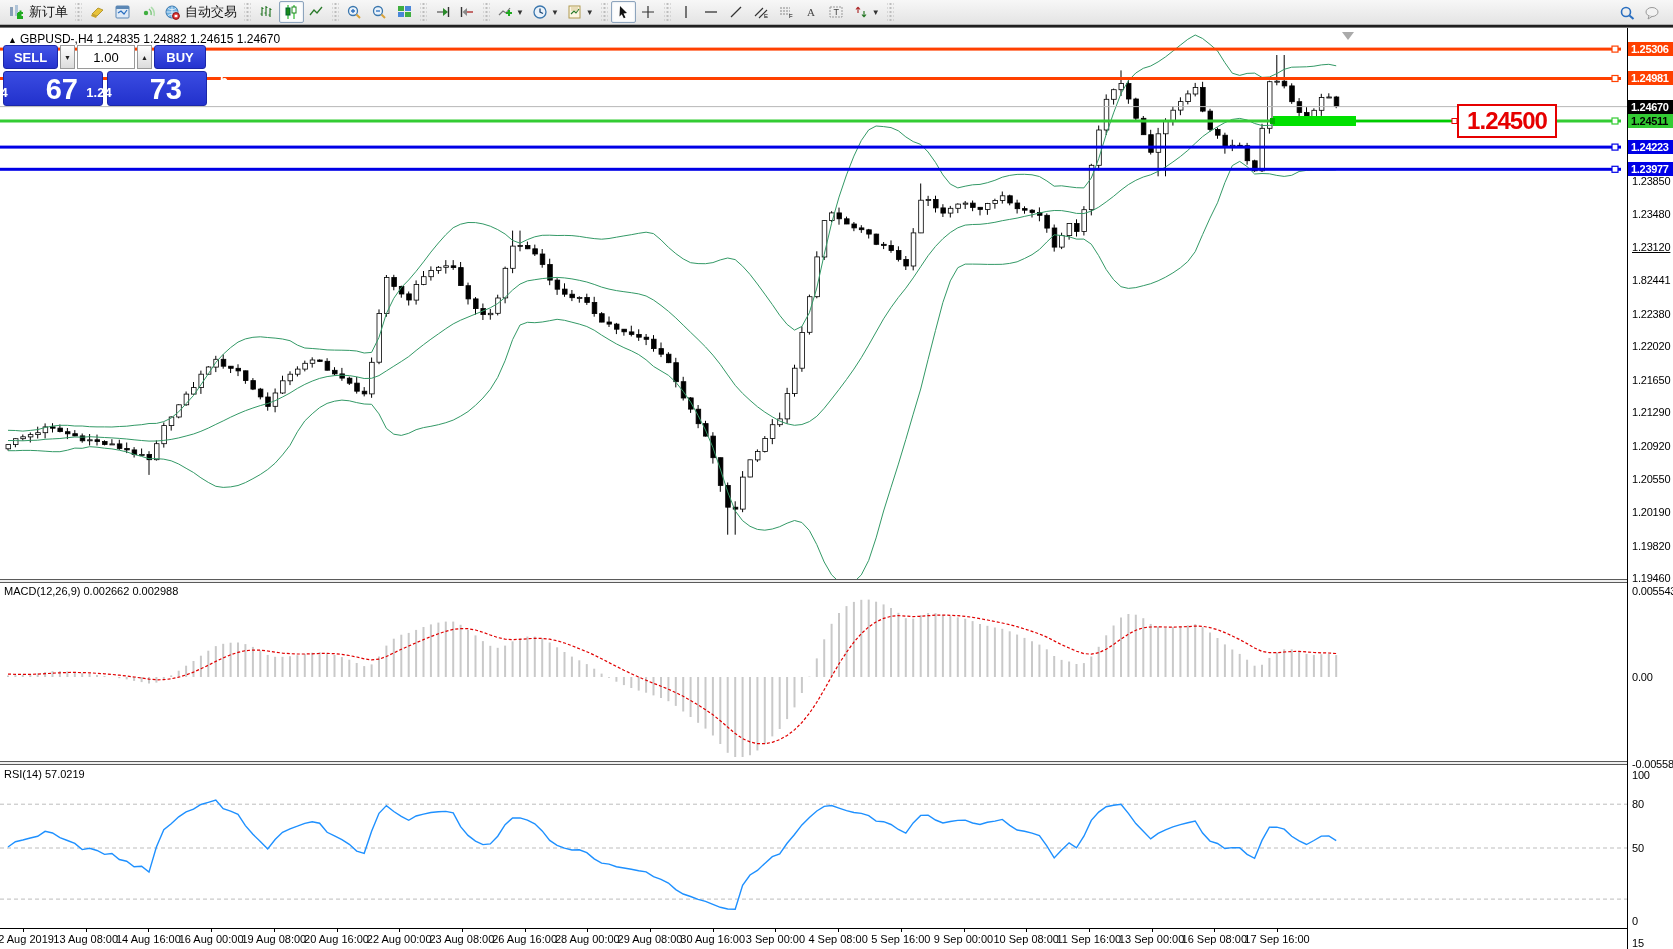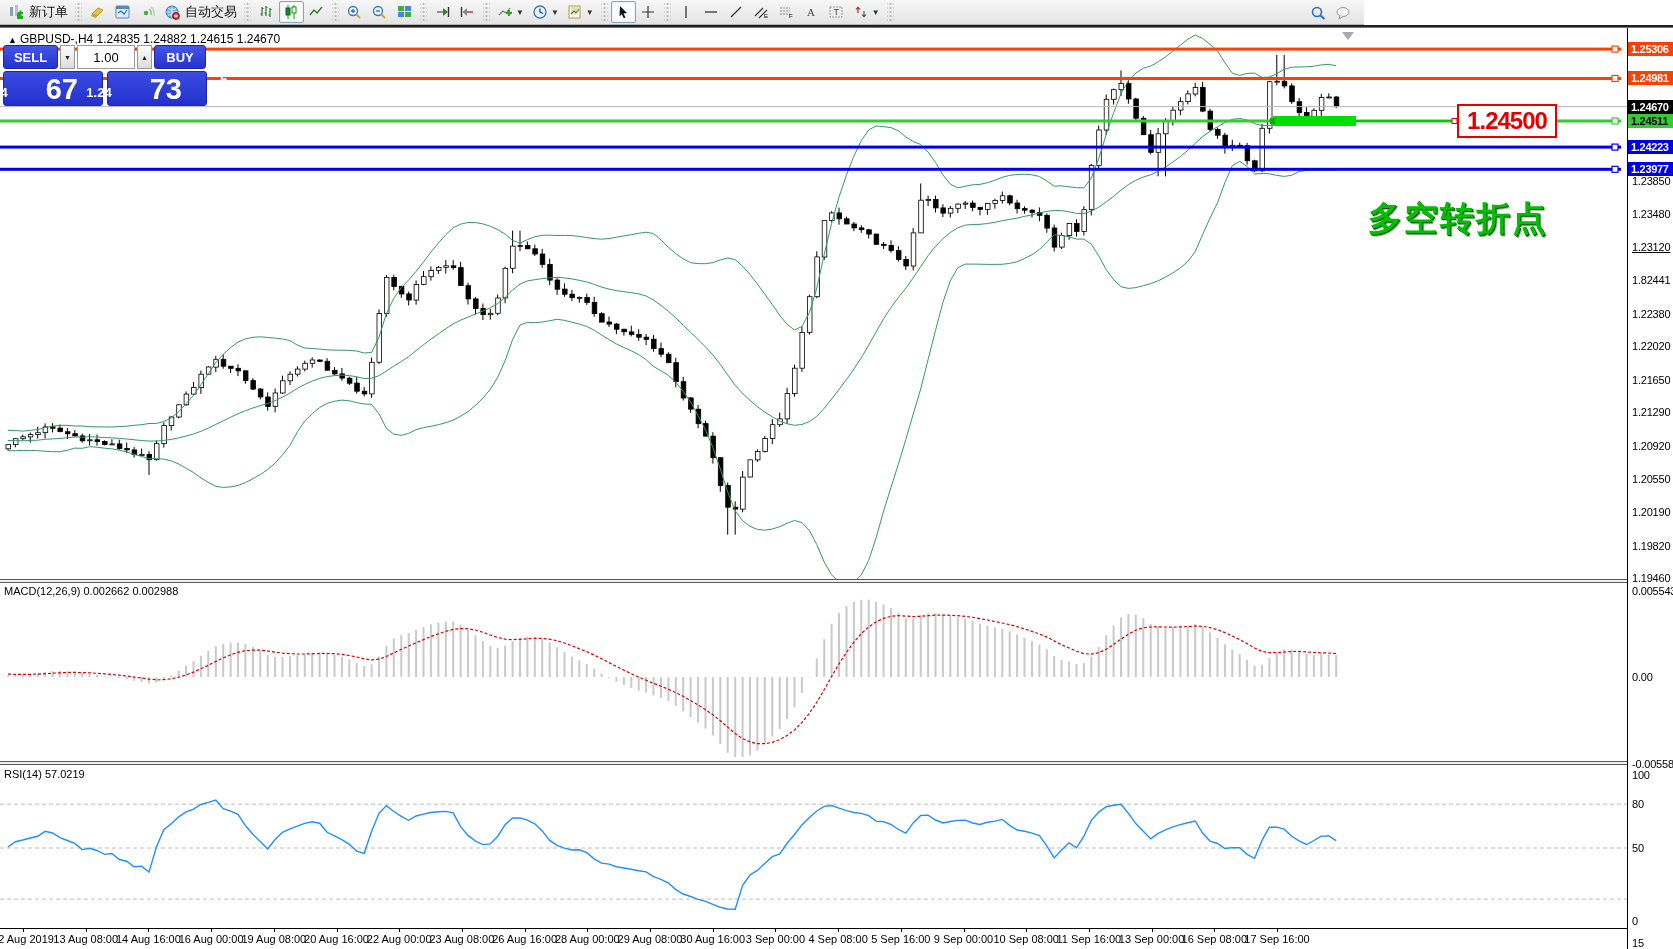--- a/index.html
+++ b/index.html
@@ -1,21 +1,21 @@
 <!DOCTYPE html>
 <html><head>
 <meta charset="utf-8">
 <style>
   * { margin:0; padding:0; box-sizing:border-box; }
   html,body { width:1673px; height:949px; overflow:hidden; }
   body { font-family:"Liberation Sans","DejaVu Sans",sans-serif; background:#fff; }
   #app { position:relative; width:1673px; height:949px; background:#fff; }
 
   
-  #toolbar { position:absolute; left:0; top:0; width:1364px; height:25px;
+  #toolbar { position:absolute; left:0; top:0; width:1673px; height:25px;
     background:linear-gradient(#f7f7f7,#e4e4e4); border-bottom:1px solid #b0b0b0;
     display:flex; align-items:center; padding:0 4px; }
   .tgroup { display:flex; align-items:center; height:25px; }
   .grip { width:7px; height:18px; margin:0 3px;
     background-image:radial-gradient(#bdbdbd 35%, transparent 36%);
     background-size:4px 4px; background-position:center; }
   .tbtn { min-width:24px; height:22px; display:flex; align-items:center; justify-content:center;
     padding:0 3px; border:1px solid transparent; border-radius:2px; color:#222; font-size:12px; }
   .tbtn.pressed { background:#fdfdfd; border:1px solid #8da4bd; box-shadow:inset 0 0 2px #c8d4e0; }
   .tbtn .lbl { margin-left:4px; font-size:13px; color:#111; }
@@ -946,21 +946,20 @@
         <div class="pricetag" style="top: 43.4661px; background: rgb(255, 64, 0); color: rgb(255, 255, 255);">1.24981</div>
         <div class="pricetag" style="top: 71.6109px; background: rgb(0, 0, 0); color: rgb(255, 255, 255);">1.24670</div>
         <div class="pricetag" style="top: 86px; background: rgb(51, 204, 51); color: rgb(0, 0, 0);">1.24511</div>
         <div class="pricetag" style="top: 112.063px; background: rgb(0, 0, 230); color: rgb(255, 255, 255);">1.24223</div>
         <div class="pricetag" style="top: 134.326px; background: rgb(0, 0, 230); color: rgb(255, 255, 255);">1.23977</div>
       </div>
 
     <div id="callout" style="top: 76px;">
         <span>1.24500</span>
       </div>
-    <div id="turning-point">多空转折点</div>
 
     <div id="oneclick">
       <div id="oc-row1">
         <div class="ocbtn" id="oc-sell-btn">SELL</div>
         <div class="spinbtn">▼</div>
         <input id="oc-volume" value="1.00" style="">
         <div class="spinbtn">▲</div>
         <div class="ocbtn" id="oc-buy-btn">BUY</div>
       </div>
       <div id="oc-row2">

